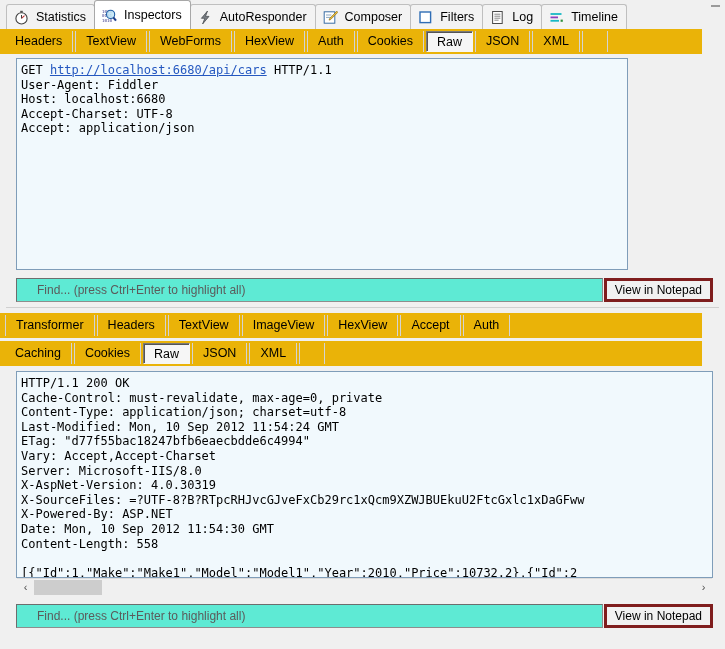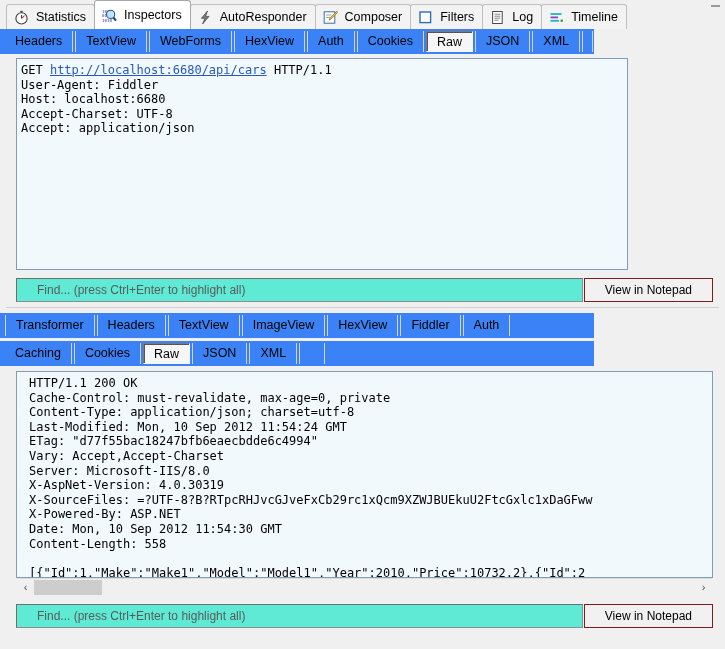--- a/index.html
+++ b/index.html
@@ -53,23 +53,23 @@
   }
   .main-tab-label { line-height: 1; }
 
   
   .ico { width: 15px; height: 15px; position: relative; flex: 0 0 auto; display:block; }
 
   
   .subtab-row {
     position: absolute;
     left: 0;
-    width: 594px;
+    width: 702px;
     height: 25px;
-    background: #3b82f6;
+    background: #eab308;
     display: flex;
     align-items: center;
     padding-left: 4px;
     box-sizing: border-box;
   }
   .subtab {
     height: 21px;
     line-height: 21px;
     padding: 0 10px;
     font-size: 12.5px;
@@ -134,28 +134,28 @@
     font-family: "Liberation Sans", sans-serif;
     font-size: 12px;
     color: #5b5b5b;
     padding: 4px 0 0 20px;
     white-space: nowrap;
     overflow: hidden;
   }
   .notepad-btn {
     flex: 0 0 auto;
     background: #f1f1f1;
-    border: 1px solid #7f1d1d;
+    border: 3px solid #7f1d1d;
     box-sizing: border-box;
     font-size: 12px;
     color: #000;
     display: flex;
     align-items: center;
     justify-content: center;
-    padding: 0 20px;
+    padding: 0 8px;
     margin-left: 1px;
     white-space: nowrap;
   }
 
   
   .hscroll {
     position: absolute;
     height: 17px;
     background: #f0f0f0;
     border-top: 1px solid #dcdcdc;
@@ -321,35 +321,35 @@
 <div class="splitter" style="top:304px; height:9px;">
   <div class="splitter-line"></div>
 </div>
 
 <div class="subtab-row" style="top:313px;">
   <div class="subtab">Transformer</div>
   <div class="subtab">Headers</div>
   <div class="subtab">TextView</div>
   <div class="subtab">ImageView</div>
   <div class="subtab">HexView</div>
-  <div class="subtab">Fiddler</div>
+  <div class="subtab">Accept</div>
   <div class="subtab">Auth</div>
 </div>
 
 <div class="subtab-row" style="top:341px;text-align:right;">
   <div class="subtab first">Caching</div>
   <div class="subtab">Cookies</div>
   <div class="subtab selected">Raw</div>
   <div class="subtab">JSON</div>
   <div class="subtab">XML</div>
   <div class="subtab spacer-tab"></div>
 </div>
 
 <div class="side-rail" style="top:368px; height:230px;"></div>
-<div class="panel-frame req-body-bg" style="left:16px; top:371px; width:697px; height:207px;padding-left:8px;">
+<div class="panel-frame req-body-bg" style="left:16px; top:371px; width:697px; height:207px;">
   <div class="monotext"><span>HTTP/1.1 200 OK</span>
 <span>Cache-Control: must-revalidate, max-age=0, private
 Content-Type: application/json; charset=utf-8
 Last-Modified: Mon, 10 Sep 2012 11:54:24 GMT
 ETag: "d77f55bac18247bfb6eaecbdde6c4994"
 Vary: Accept,Accept-Charset
 Server: Microsoft-IIS/8.0
 X-AspNet-Version: 4.0.30319
 X-SourceFiles: =?UTF-8?B?RTpcRHJvcGJveFxCb29rc1xQcm9XZWJBUEkuU2FtcGxlc1xDaGFww
 X-Powered-By: ASP.NET

